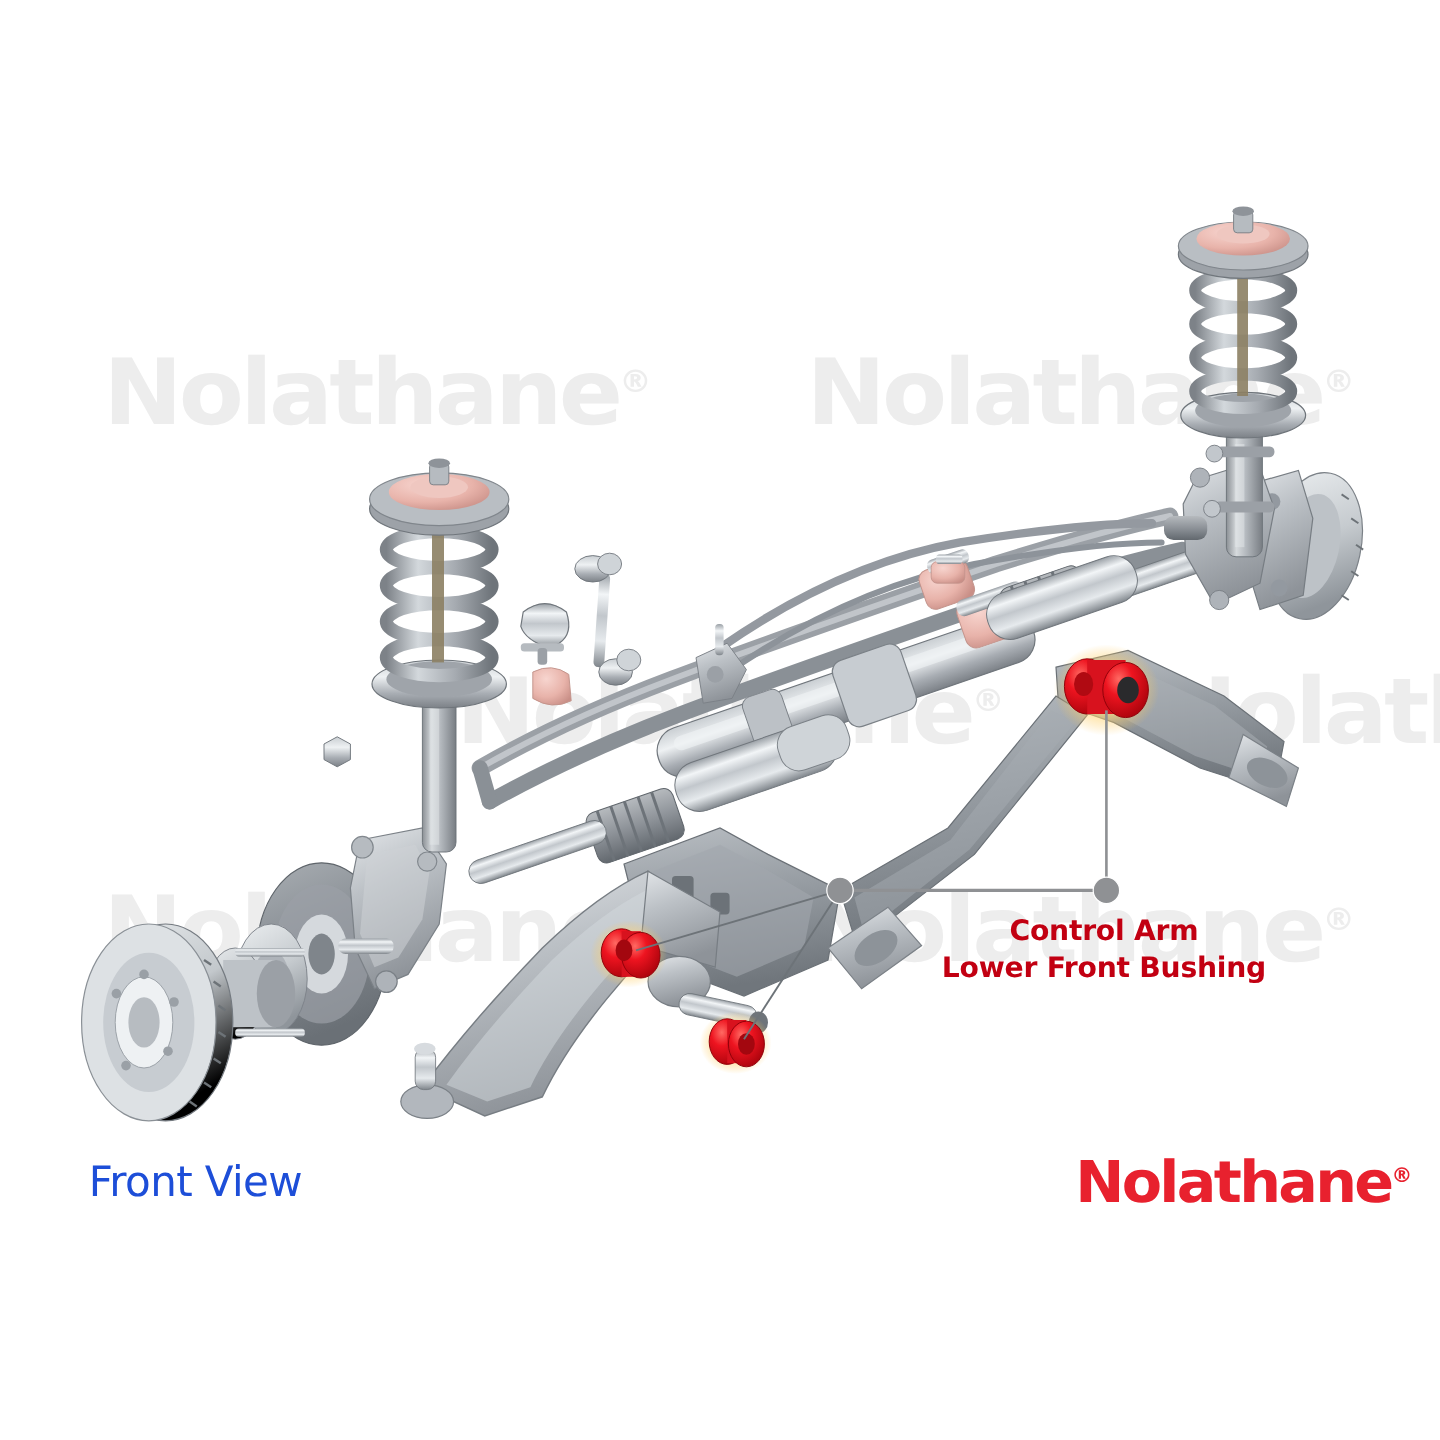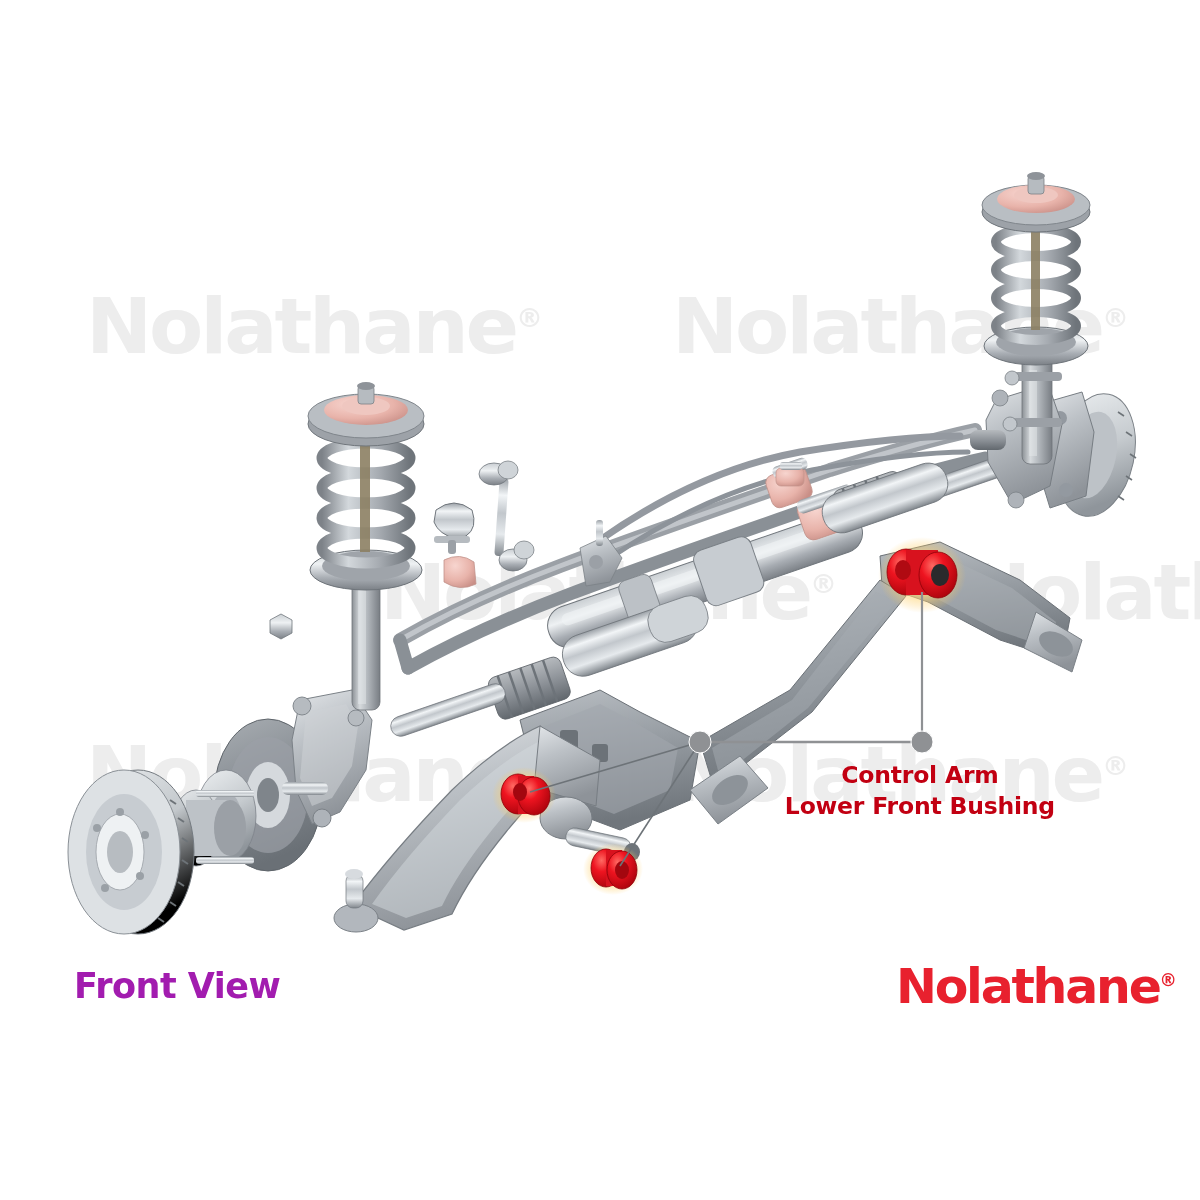--- a/index.html
+++ b/index.html
@@ -76,24 +76,24 @@
     line-height: 1.33;
     color: #c20012;
     letter-spacing: -0.2px;
     white-space: nowrap;
   }
   #front-view {
     position: absolute;
     left: 74px;
     top: 966px;
     font-family: "DejaVu Sans", sans-serif;
-    font-weight: bold;
+    font-weight: normal;
     font-size: 35px;
     letter-spacing: -0.5px;
-    color: #a21caf;
+    color: #1d4ed8;
     white-space: nowrap;
   }
   #brand-logo {
     position: absolute;
     left: 896px;
     top: 958px;
     font-family: "DejaVu Sans", sans-serif;
     font-weight: bold;
     font-size: 48px;
     letter-spacing: -2.2px;

